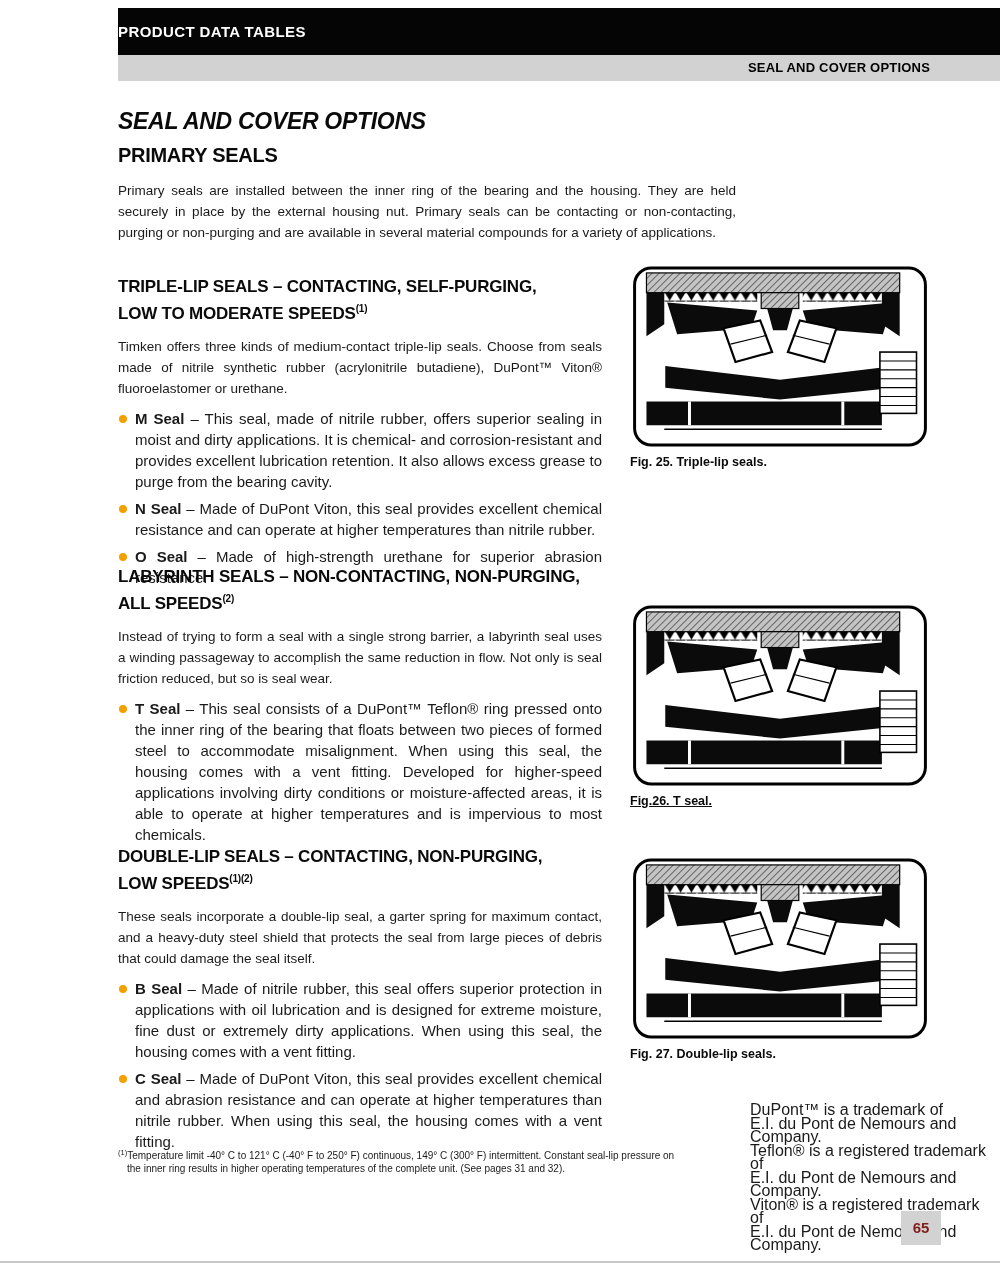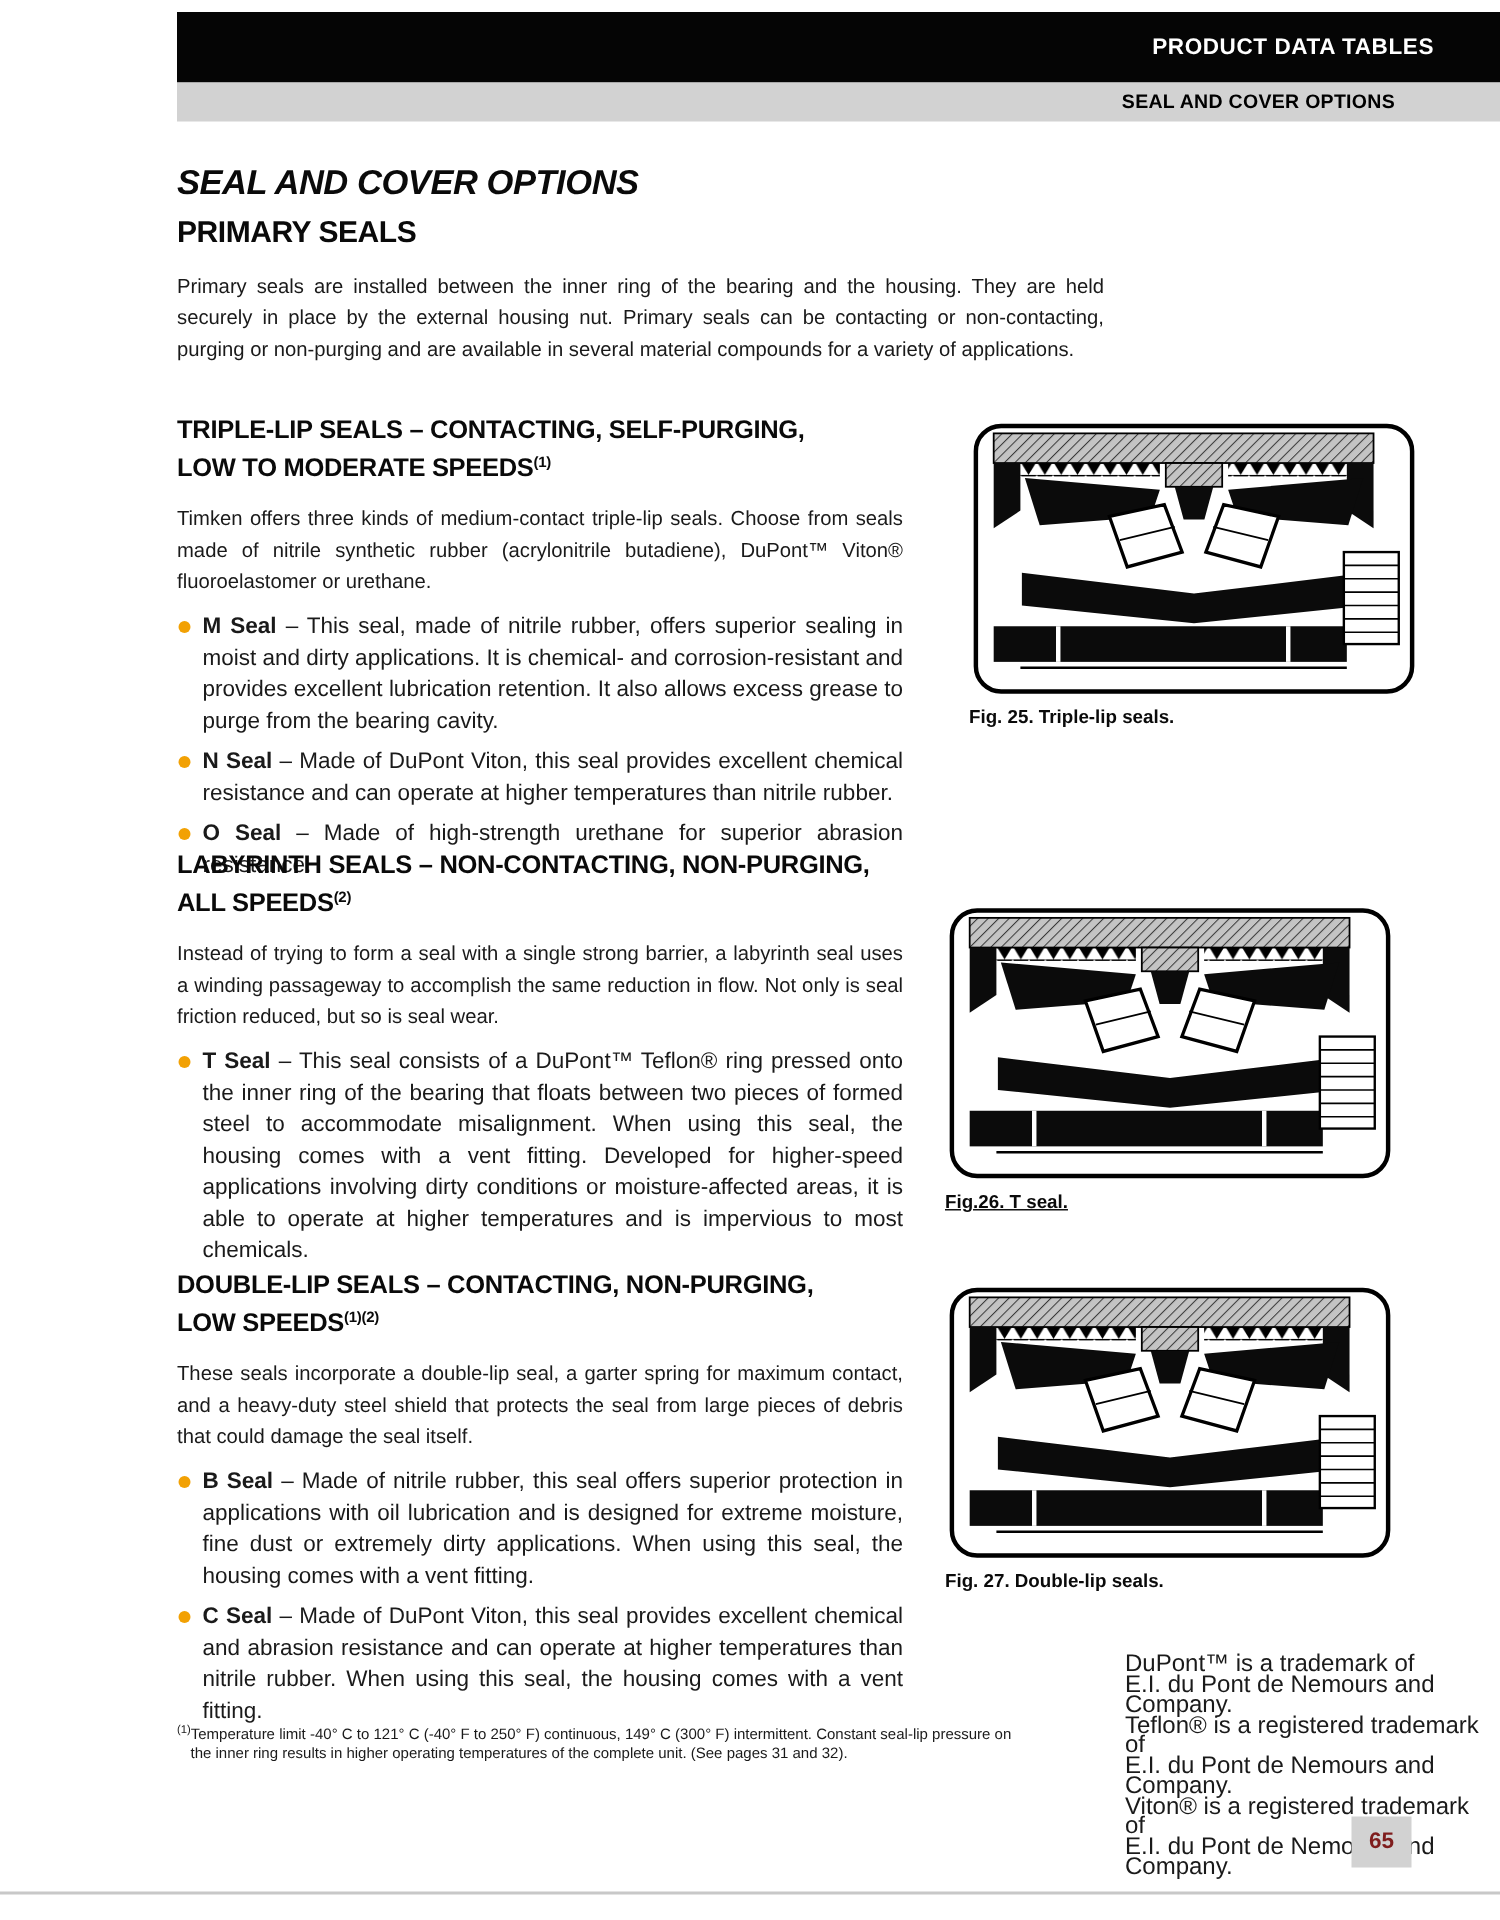--- a/index.html
+++ b/index.html
@@ -2,21 +2,21 @@
 <html style="--accent-bullet: #F2A104; --header-bg: #050505; --band-bg: #D2D2D2; --rule-gray: #C8C8C8;"><head>
 <meta charset="utf-8">
 <style>
   html,body{margin:0;padding:0;background:#fff;}
   .page{
     position:relative;width:1000px;height:1280px;background:#fff;overflow:hidden;
     font-family:"Liberation Sans","DejaVu Sans",sans-serif;color:#111;
   }
   
   .band1{position:absolute;left:118px;top:8px;width:882px;height:47px;background:var(--header-bg,#050505);
-    color:#fff;font-weight:bold;font-size:15px;letter-spacing:.4px;line-height:47px;text-align:right;
+    color:#fff;font-weight:bold;font-size:15px;letter-spacing:.4px;line-height:47px;text-align:left;
     padding-right:44px;box-sizing:border-box;}
   .band2{position:absolute;left:118px;top:55px;width:882px;height:26px;background:var(--band-bg,#d2d2d2);
     color:#000;font-weight:bold;font-size:13px;letter-spacing:.2px;line-height:26px;text-align:right;
     padding-right:70px;box-sizing:border-box;}
   
   .title{position:absolute;left:118px;top:108px;margin:0;font-style:italic;font-weight:800;
     font-size:23px;letter-spacing:-.3px;color:#0a0a0a;}
   .subtitle{position:absolute;left:118px;top:144px;margin:0;font-weight:800;font-size:20px;
     letter-spacing:-.3px;color:#0a0a0a;}
   .intro-p{position:absolute;left:118px;top:180px;width:618px;margin:0;font-size:13.5px;
@@ -117,21 +117,21 @@
     </div>
     <div class="bullet">
       <span class="dot"></span>
       <span><b class="blabel">N Seal</b> <span>– Made of DuPont Viton, this seal provides excellent chemical resistance and can operate at higher temperatures than nitrile rubber.</span></span>
     </div>
     <div class="bullet">
       <span class="dot"></span>
       <span><b class="blabel">O Seal</b> <span>– Made of high-strength urethane for superior abrasion resistance.</span></span>
     </div>
   </div>
-  <figure class="fig fig1" style="margin:16px">
+  <figure class="fig fig1" style="margin:0">
     <svg class="fig-art" viewBox="0 0 300 185">
         <use href="#bearingG"></use>
       </svg>
     <figcaption class="fig-cap">Fig. 25. Triple-lip seals.</figcaption>
   </figure>
 
   <div class="sec sec2">
     <h3 class="sec-h">
       <span>LABYRINTH SEALS – NON-CONTACTING, NON-PURGING,</span><br>
       <span>ALL SPEEDS</span><sup class="hsup">(2)</sup>

